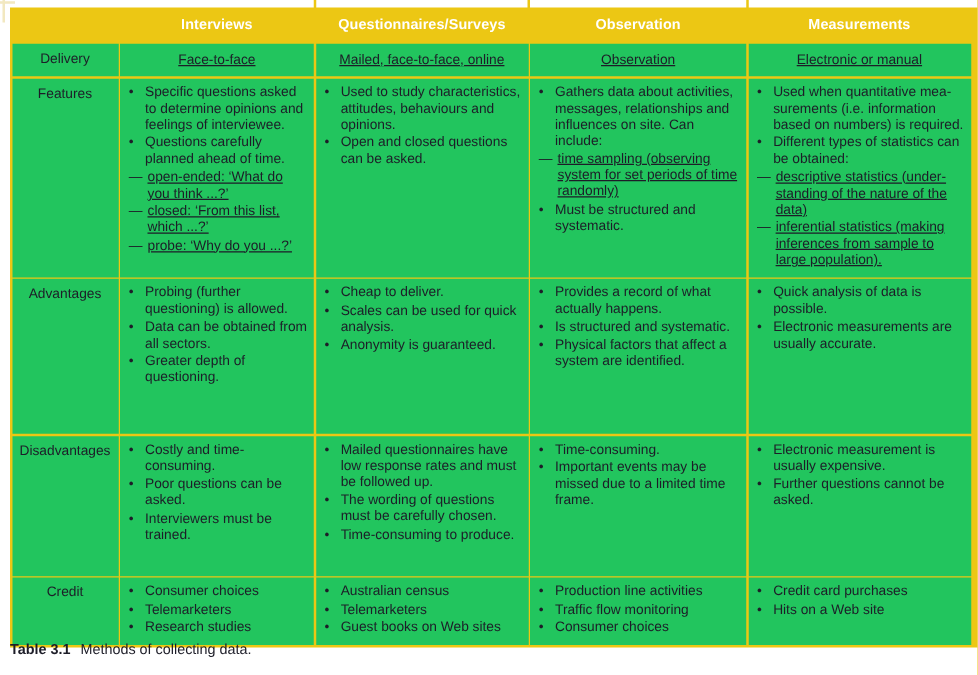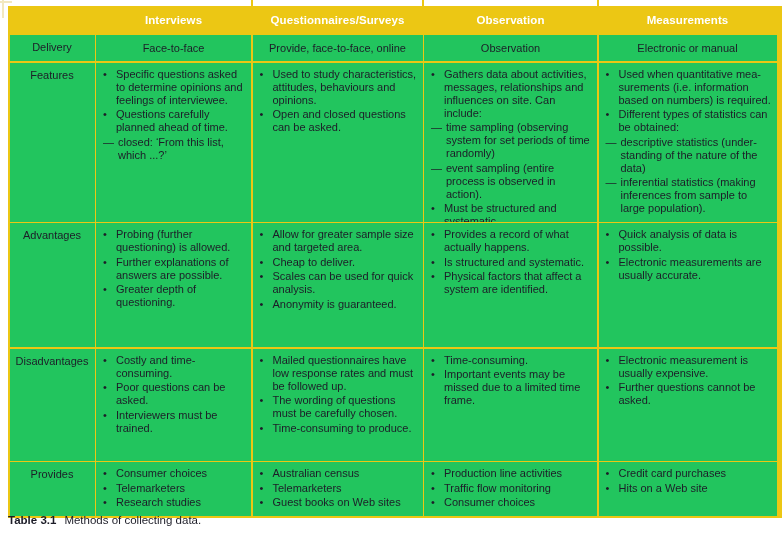--- a/index.html
+++ b/index.html
@@ -21,24 +21,24 @@
     grid-template-columns:85px 155px 170px 173px 178px;
     grid-template-rows:26px 26px 159px 124px 112px 54px;
     gap:1.5px; padding:1.5px; background:var(--gold);
   }
   .cell { background:#22c55e; font-size:11px; line-height:13px; overflow:hidden; }
   .head {
     background:var(--gold); color:#fff; font-weight:bold; font-size:11.5px;
     display:flex; align-items:center; justify-content:center; letter-spacing:.1px;
   }
   .label { text-align:center; padding-top:6px; }
-  .plain { display:flex; align-items:center; justify-content:center; text-align:center; padding:0 4px; }
+  .plain { display:flex; align-items:center; justify-content:center; text-align:center; padding:0 4px;text-decoration:underline; }
   .list { padding:5px 5px 3px 7px; }
   .li { padding-left:13px; text-indent:-13px; margin-bottom:1.5px; }
-  .li.dash-item { padding-left:15px; text-indent:-15px; }
+  .li.dash-item { padding-left:15px; text-indent:-15px;text-decoration:underline; }
   .mk { display:inline-block; text-indent:0; width:13px; }
   .mk.dash { width:15px; }
 
   .caption { position:absolute; left:8px; top:514px; font-size:11.5px; color:var(--ink); }
   .cap-label { font-weight:bold; margin-right:8px; }
 </style>
 </head>
 <body>
 
 <div class="crop-v"></div>
@@ -48,53 +48,53 @@
 <div class="stub stub3"></div>
 
 <div id="grid">
     <div class="cell head"></div>
     <div class="cell head">Interviews</div>
     <div class="cell head">Questionnaires/Surveys</div>
     <div class="cell head">Observation</div>
     <div class="cell head">Measurements</div>
     <div class="cell label">Delivery</div>
     <div class="cell plain">Face-to-face</div>
-    <div class="cell plain">Provide, face-to-face, online</div>
+    <div class="cell plain">Mailed, face-to-face, online</div>
     <div class="cell plain">Observation</div>
     <div class="cell plain">Electronic or manual</div>
     <div class="cell label">Features</div>
     <div class="cell list">
       <div class="li"><span class="mk">•</span>Specific questions asked to determine opinions and feelings of interviewee.</div>
       <div class="li"><span class="mk">•</span>Questions carefully planned ahead of time.</div>
+      <div class="li dash-item"><span class="mk dash">—</span>open-ended: ‘What do you think ...?’</div>
       <div class="li dash-item"><span class="mk dash">—</span>closed: ‘From this list, which ...?’</div>
+      <div class="li dash-item"><span class="mk dash">—</span>probe: ‘Why do you ...?’</div>
     </div>
     <div class="cell list">
       <div class="li"><span class="mk">•</span>Used to study characteristics, attitudes, behaviours and opinions.</div>
       <div class="li"><span class="mk">•</span>Open and closed questions can be asked.</div>
     </div>
     <div class="cell list">
       <div class="li"><span class="mk">•</span>Gathers data about activities, messages, relationships and influences on site. Can include:</div>
       <div class="li dash-item"><span class="mk dash">—</span>time sampling (observing system for set periods of time randomly)</div>
-      <div class="li dash-item"><span class="mk dash">—</span>event sampling (entire process is observed in action).</div>
       <div class="li"><span class="mk">•</span>Must be structured and systematic.</div>
     </div>
     <div class="cell list">
       <div class="li"><span class="mk">•</span>Used when quantitative mea-surements (i.e. information based on numbers) is required.</div>
       <div class="li"><span class="mk">•</span>Different types of statistics can be obtained:</div>
       <div class="li dash-item"><span class="mk dash">—</span>descriptive statistics (under-standing of the nature of the data)</div>
       <div class="li dash-item"><span class="mk dash">—</span>inferential statistics (making inferences from sample to large population).</div>
     </div>
     <div class="cell label">Advantages</div>
     <div class="cell list">
       <div class="li"><span class="mk">•</span>Probing (further questioning) is allowed.</div>
-      <div class="li"><span class="mk">•</span>Further explanations of answers are possible.</div>
+      <div class="li"><span class="mk">•</span>Data can be obtained from all sectors.</div>
       <div class="li"><span class="mk">•</span>Greater depth of questioning.</div>
     </div>
     <div class="cell list">
-      <div class="li"><span class="mk">•</span>Allow for greater sample size and targeted area.</div>
       <div class="li"><span class="mk">•</span>Cheap to deliver.</div>
       <div class="li"><span class="mk">•</span>Scales can be used for quick analysis.</div>
       <div class="li"><span class="mk">•</span>Anonymity is guaranteed.</div>
     </div>
     <div class="cell list">
       <div class="li"><span class="mk">•</span>Provides a record of what actually happens.</div>
       <div class="li"><span class="mk">•</span>Is structured and systematic.</div>
       <div class="li"><span class="mk">•</span>Physical factors that affect a system are identified.</div>
     </div>
     <div class="cell list">
@@ -113,21 +113,21 @@
       <div class="li"><span class="mk">•</span>Time-consuming to produce.</div>
     </div>
     <div class="cell list">
       <div class="li"><span class="mk">•</span>Time-consuming.</div>
       <div class="li"><span class="mk">•</span>Important events may be missed due to a limited time frame.</div>
     </div>
     <div class="cell list">
       <div class="li"><span class="mk">•</span>Electronic measurement is usually expensive.</div>
       <div class="li"><span class="mk">•</span>Further questions cannot be asked.</div>
     </div>
-    <div class="cell label">Provides</div>
+    <div class="cell label">Credit</div>
     <div class="cell list">
       <div class="li"><span class="mk">•</span>Consumer choices</div>
       <div class="li"><span class="mk">•</span>Telemarketers</div>
       <div class="li"><span class="mk">•</span>Research studies</div>
     </div>
     <div class="cell list">
       <div class="li"><span class="mk">•</span>Australian census</div>
       <div class="li"><span class="mk">•</span>Telemarketers</div>
       <div class="li"><span class="mk">•</span>Guest books on Web sites</div>
     </div>

